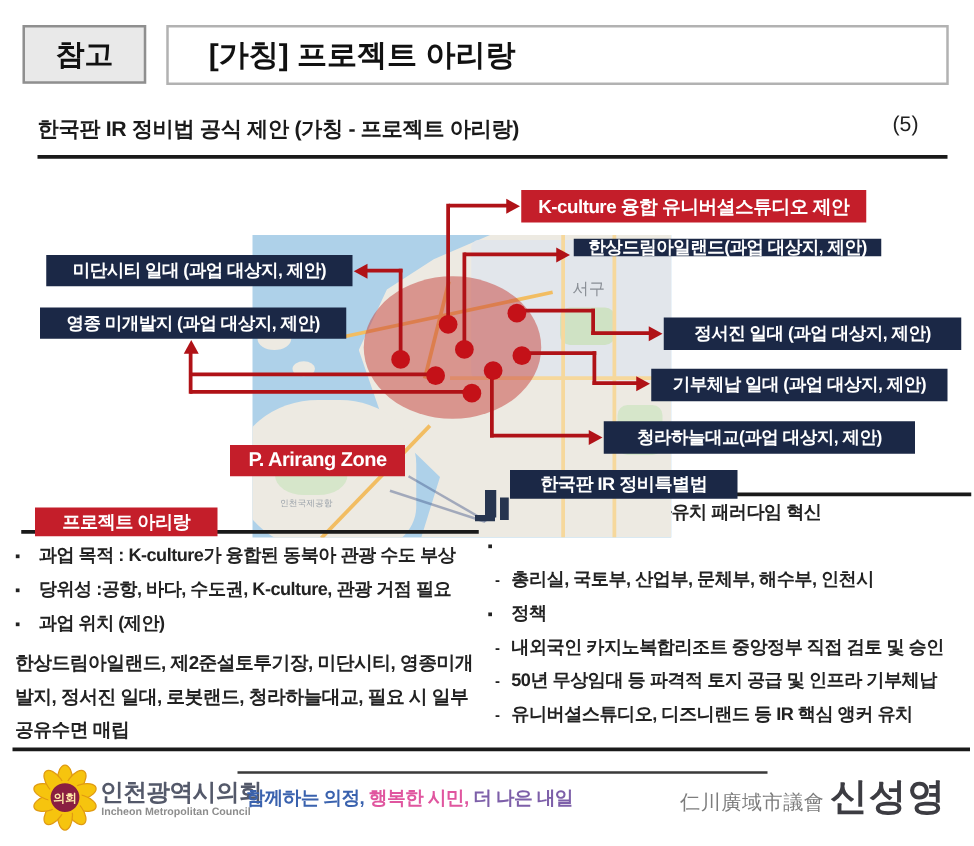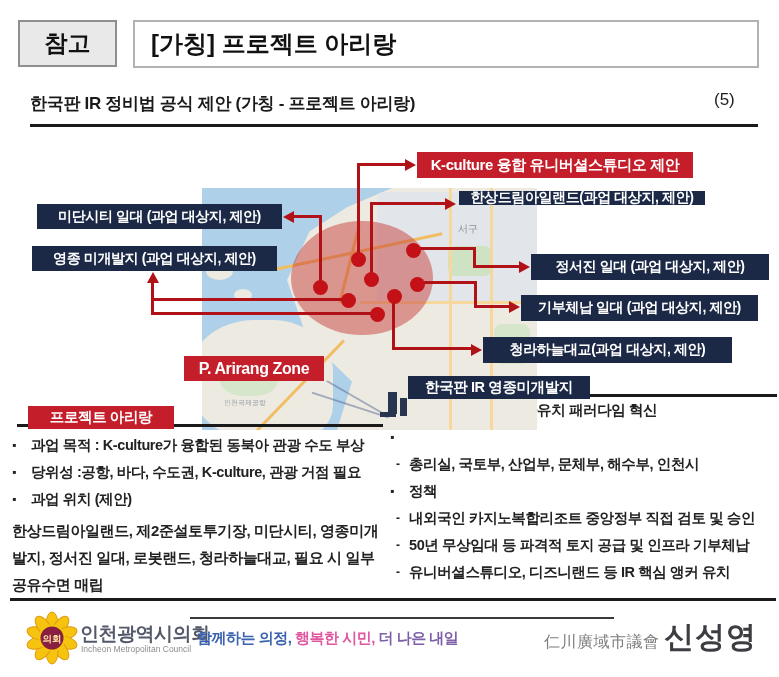--- a/index.html
+++ b/index.html
@@ -4,52 +4,52 @@
 <style>
   html,body{margin:0;padding:0;background:#fff;}
   #slide{position:relative;width:779px;height:677px;background:#ffffff;overflow:hidden;
          font-family:"Liberation Sans",sans-serif;color:#1a1a1a;}
   .abs{position:absolute;}
   
   #badge{left:18px;top:20px;width:99px;height:47px;background:#e9e9e9;border:2px solid #8f8f8f;
          box-sizing:border-box;display:flex;align-items:center;justify-content:center;
          font-size:23px;font-weight:bold;color:#111;}
   #titlebox{left:133px;top:20px;width:626px;height:48px;border:2px solid #b2b2b2;box-sizing:border-box;
-         display:flex;align-items:center;font-size:24px;font-weight:bold;color:#111;padding-left:16px;}
+         display:flex;align-items:center;font-size:24px;font-weight:bold;color:#111;padding-left:32px;}
   #subtitle{left:30px;top:92px;font-size:17px;font-weight:bold;color:#1a1a1a;letter-spacing:-0.3px;}
   #pagenum{left:714px;top:90px;font-size:17px;color:#222;}
   .rule{position:absolute;background:#1a1a1a;}
   
   #map{left:202px;top:188px;width:335px;height:242px;background:#aed1e9;overflow:hidden;z-index:1;}
   .land{position:absolute;background:#edeae2;}
   .road{position:absolute;background:#f2bd62;}
   .roadl{position:absolute;background:#f6d89c;}
   .bridge{position:absolute;background:rgba(70,90,140,0.45);}
-  .maptext{position:absolute;color:#8a8f96;font-size:10px;letter-spacing:0;}
+  .maptext{position:absolute;color:#8a8f96;font-size:13px;letter-spacing:0;}
   .pier{position:absolute;background:#27354f;}
   
   #zone-ellipse{left:291px;top:221px;width:142px;height:114px;border-radius:50%;
          background:rgba(198,63,58,0.5);z-index:2;}
   .lline{position:absolute;background:#b01217;z-index:5;}
   .dot{position:absolute;width:15px;height:15px;border-radius:50%;background:#c41118;z-index:6;}
   .arr{position:absolute;width:0;height:0;z-index:5;}
   .arr-r{border-top:6px solid transparent;border-bottom:6px solid transparent;border-left:11px solid #b01217;}
   .arr-l{border-top:6px solid transparent;border-bottom:6px solid transparent;border-right:11px solid #b01217;}
   .arr-u{border-left:6px solid transparent;border-right:6px solid transparent;border-bottom:11px solid #b01217;}
   .callout{position:absolute;background:#1b2846;color:#fff;font-weight:bold;font-size:14px;
          letter-spacing:-0.4px;display:flex;align-items:center;justify-content:center;z-index:7;}
   .redbox{background:#c41e2a;}
   
   .panel-item{display:flex;align-items:flex-start;margin-bottom:9px;font-size:14.5px;font-weight:bold;
          color:#222;letter-spacing:-0.4px;line-height:18px;}
   .panel-item .mk{width:19px;flex:none;font-size:12px;line-height:18px;}
   .panel-para{font-size:15px;font-weight:bold;color:#222;letter-spacing:-0.4px;line-height:27px;}
   
   #council-ko{left:80px;top:621px;font-size:19px;font-weight:bold;color:#54596a;letter-spacing:-0.5px;}
-  #council-en{left:81px;top:644px;font-size:8.5px;color:#8d8d8d;}
+  #council-en{left:81px;top:644px;font-size:8.5px;color:#8d8d8d;font-weight:bold;}
   #tagline{left:197px;top:629px;font-size:15px;font-weight:bold;letter-spacing:-0.5px;}
   #rep{left:0;top:617px;width:757px;text-align:right;}
   #rep-hanja{font-size:16px;color:#7d7d7d;letter-spacing:0.5px;}
   #rep-name{font-size:30px;font-weight:bold;color:#3c3c42;letter-spacing:1px;}
 </style>
 </head>
 <body>
 
 <div id="slide">
 
@@ -136,21 +136,21 @@
   <div class="callout" style="left:32px;top:246px;width:245px;height:25px;">영종 미개발지 (과업 대상지, 제안)</div>
   <div class="callout" style="left:37px;top:204px;width:245px;height:25px;">미단시티 일대 (과업 대상지, 제안)</div>
   <div class="callout redbox" style="left:417px;top:152px;width:276px;height:26px;font-size:15px;">K-culture 융합 유니버셜스튜디오 제안</div>
   <div class="callout" style="left:459px;top:191px;width:246px;height:14px;">한상드림아일랜드(과업 대상지, 제안)</div>
   <div class="callout" style="left:531px;top:254px;width:238px;height:26px;">정서진 일대 (과업 대상지, 제안)</div>
   <div class="callout" style="left:521px;top:295px;width:237px;height:26px;">기부체납 일대 (과업 대상지, 제안)</div>
   <div class="callout" style="left:483px;top:337px;width:249px;height:26px;">청라하늘대교(과업 대상지, 제안)</div>
   <div class="callout redbox" style="left:184px;top:356px;width:140px;height:25px;font-size:16px;">P. Arirang Zone</div>
 
   <div class="rule" style="left:377px;top:394px;width:400px;height:2.5px;"></div>
-  <div class="callout" style="left:408px;top:376px;width:182px;height:23px;font-size:14.5px;">한국판 IR 영종미개발지</div>
+  <div class="callout" style="left:408px;top:376px;width:182px;height:23px;font-size:14.5px;">한국판 IR 정비특별법</div>
   <div class="rule" style="left:17px;top:424px;width:366px;height:2.5px;z-index:4;"></div>
   <div class="callout redbox" style="left:28px;top:406px;width:146px;height:23px;font-size:14.5px;">프로젝트 아리랑</div>
 
   <div class="abs" style="left:12px;top:436px;width:372px;">
     <div class="panel-item">
       <span class="mk">▪</span>
       <span>과업 목적 : K-culture가 융합된 동북아 관광 수도 부상</span>
     </div>
     <div class="panel-item">
       <span class="mk">▪</span>

